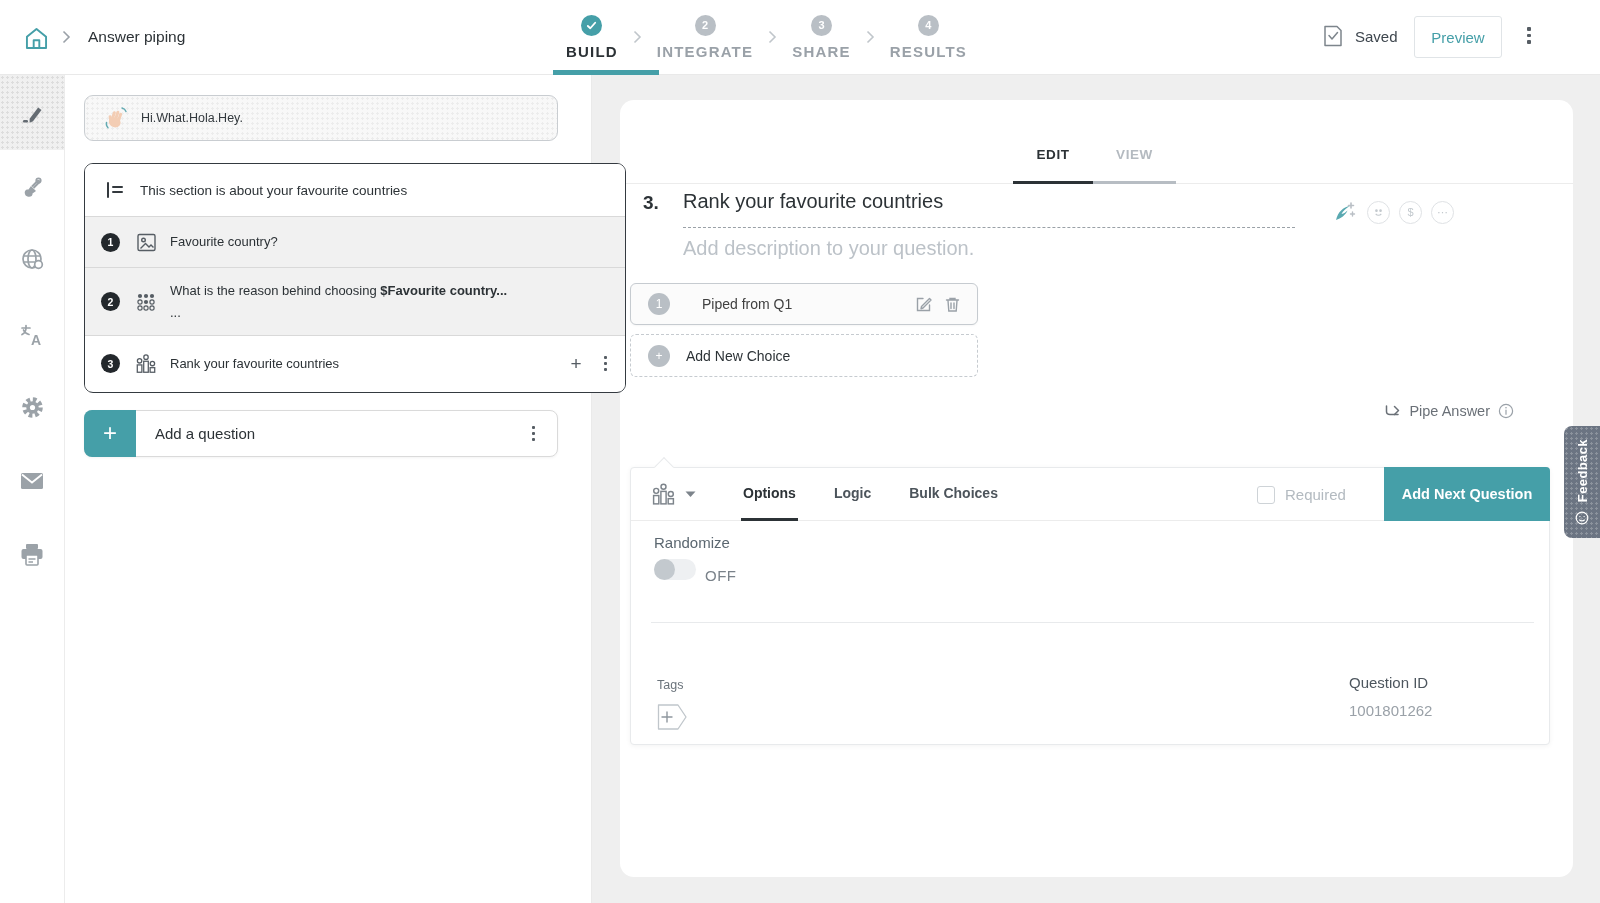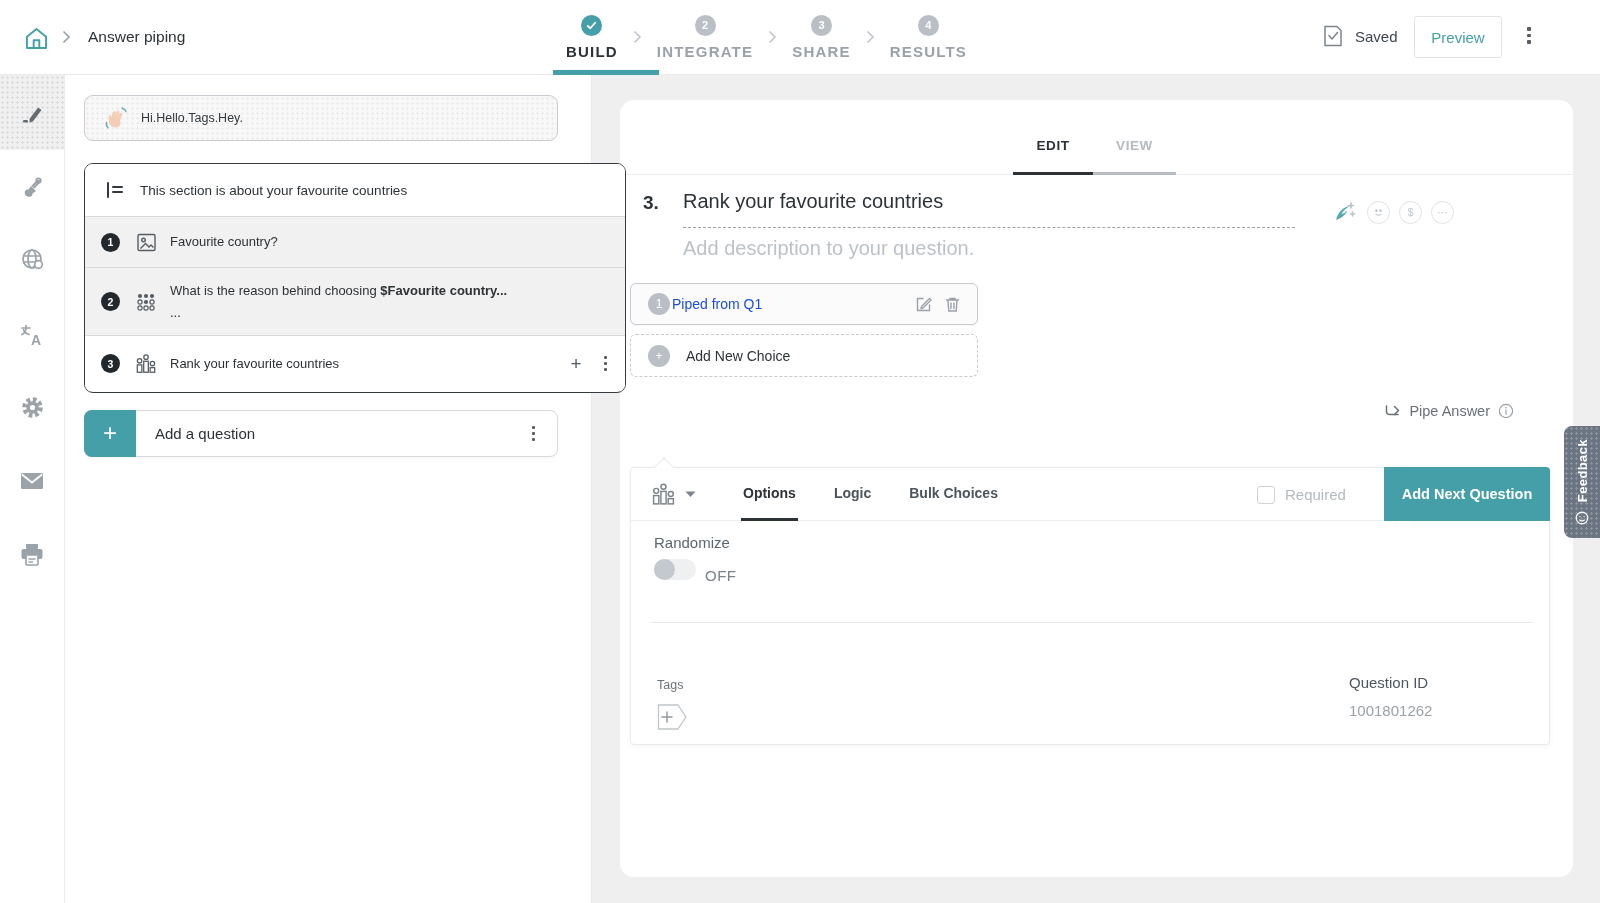--- a/index.html
+++ b/index.html
@@ -51,35 +51,35 @@
   .row-actions { position:absolute; right:18px; top:0; height:100%; display:flex; align-items:center; gap:22px; }
   .plus-sm { font-size:19px; color:#565d64; font-weight:400; cursor:pointer; line-height:1; }
   .kebab { display:flex; flex-direction:column; gap:2.5px; cursor:pointer; }
   .addq-card { position:absolute; left:19px; top:335px; width:474px; height:47px; background:#fff; border:1px solid #dadada; border-radius:8px; box-shadow:0 1px 3px rgba(0,0,0,.05); display:flex; align-items:center; cursor:pointer; }
   .addq-plus { width:52px; height:47px; margin:-1px 0 0 -1px; background:#459fa8; border-radius:8px 0 0 8px; color:#fff; font-size:24px; font-weight:300; display:flex; align-items:center; justify-content:center; }
   .addq-label { margin-left:19px; font-size:15px; color:#2c3236; }
   .addq-card .kebab { position:absolute; right:22px; }
 
   
   .main-card { position:absolute; left:620px; top:100px; width:953px; height:777px; background:#fff; border-radius:14px; z-index:3; }
-  .tabs-row { position:absolute; left:0; top:7px; width:100%; height:68px; border-bottom:1px solid #ececec;padding-left:11px; }
+  .tabs-row { position:absolute; left:0; top:16px; width:100%; height:68px; border-bottom:1px solid #ececec;padding-left:11px; }
   .ev-tab { position:absolute; top:0; height:68px; display:flex; align-items:center; justify-content:center; font-size:13.5px; font-weight:bold; letter-spacing:.6px; cursor:pointer; padding-top:12px; }
   .ev-tab.edit { left:393px; width:80px; color:#2c3236; border-bottom:3px solid #2c3236; }
   .ev-tab.view { left:473px; width:83px; color:#b4bac0; border-bottom:3px solid #b7bdc3; }
 
   .q-number { position:absolute; left:23px; top:92px; font-size:19px; font-weight:bold; color:#2c3236; }
   .q-title { position:absolute; left:63px; top:90px; font-size:20px; color:#2c3236; cursor:text; }
   .q-title-line { position:absolute; left:63px; top:102px; width:612px; height:26px; border-bottom:1.5px dashed #9aa1a7; }
   .q-desc { position:absolute; left:63px; top:137px; font-size:20px; color:#bcc2c8; cursor:text; }
   .q-icons { position:absolute; left:710px; top:98px; display:flex; align-items:center; gap:9px; }
   .circ-ico { width:23px; height:23px; border-radius:50%; border:1px solid #dfe2e5; color:#c3c9ce; display:flex; align-items:center; justify-content:center; font-size:11px; cursor:pointer; background:#fff; }
 
   .choice-card { position:absolute; left:10px; top:183px; width:348px; height:42px; background:#fbfbfb; border:1px solid #c6cbd0; border-radius:6px; display:flex; align-items:center; box-shadow:0 1px 2px rgba(0,0,0,.04); }
   .choice-num { width:22px; height:22px; border-radius:50%; background:#b9bfc5; color:#fff; font-size:12px; display:flex; align-items:center; justify-content:center; margin-left:17px; }
-  .choice-label { margin-left:2px; font-size:14px; color:#1d4ed8; }
+  .choice-label { margin-left:32px; font-size:14px; color:#404040; }
   .choice-actions { position:absolute; right:16px; display:flex; gap:11px; }
   .choice-actions span { cursor:pointer; }
   .add-choice { position:absolute; left:10px; top:234px; width:348px; height:43px; background:#fff; border:1.5px dashed #c6cbd0; border-radius:6px; display:flex; align-items:center; cursor:pointer; }
   .add-choice-label { margin-left:16px; font-size:14px; color:#2c3236; }
 
   .pipe-answer { position:absolute; right:59px; top:303px; display:flex; align-items:center; gap:8px; color:#6a7077; font-size:14.5px; cursor:pointer; }
 
   
   .opt-panel { position:absolute; left:10px; top:367px; width:920px; height:278px; background:#fff; border:1px solid #e8eaec; border-radius:4px; box-shadow:0 1px 5px rgba(0,0,0,.05); }
   .opt-caret { position:absolute; left:26px; top:-8px; width:14px; height:14px; background:#fff; border-left:1px solid #e8eaec; border-top:1px solid #e8eaec; transform:rotate(45deg); }
@@ -253,21 +253,21 @@
             <rect x="8" y="7" width="3" height="11" rx="1.5" fill="#f3cdb4"></rect>
             <rect x="11.2" y="5.5" width="3" height="12.5" rx="1.5" fill="#f3cdb4"></rect>
             <rect x="14.4" y="6.5" width="3" height="11.5" rx="1.5" fill="#f3cdb4"></rect>
             <ellipse cx="12.8" cy="17.5" rx="6" ry="5" fill="#f3cdb4"></ellipse>
             <rect x="6.2" y="12" width="3" height="7" rx="1.5" fill="#f3cdb4" transform="rotate(-30 7.7 15.5)"></rect>
           </g>
           <path d="M19 3 C21 3.5 22.5 5 23 6.5" fill="none" stroke="#63aab2" stroke-width="1.4" stroke-linecap="round"></path>
           <path d="M3.5 17.5 C3 19.5 3.8 21.5 5 22.7" fill="none" stroke="#63aab2" stroke-width="1.4" stroke-linecap="round"></path>
         </svg>
       </span>
-      <span class="welcome-text">Hi.Hello.Tags.Hey.</span>
+      <span class="welcome-text">Hi.What.Hola.Hey.</span>
     </div>
 
     <div class="section-card">
       <div class="section-head">
         <span>
           <svg width="20" height="20" viewBox="0 0 20 20" stroke="#33393e" stroke-width="2" stroke-linecap="round">
             <path d="M3 3 V17"></path>
               <path d="M8 7 H17"></path>
               <path d="M8 12 H17"></path>
           </svg>

